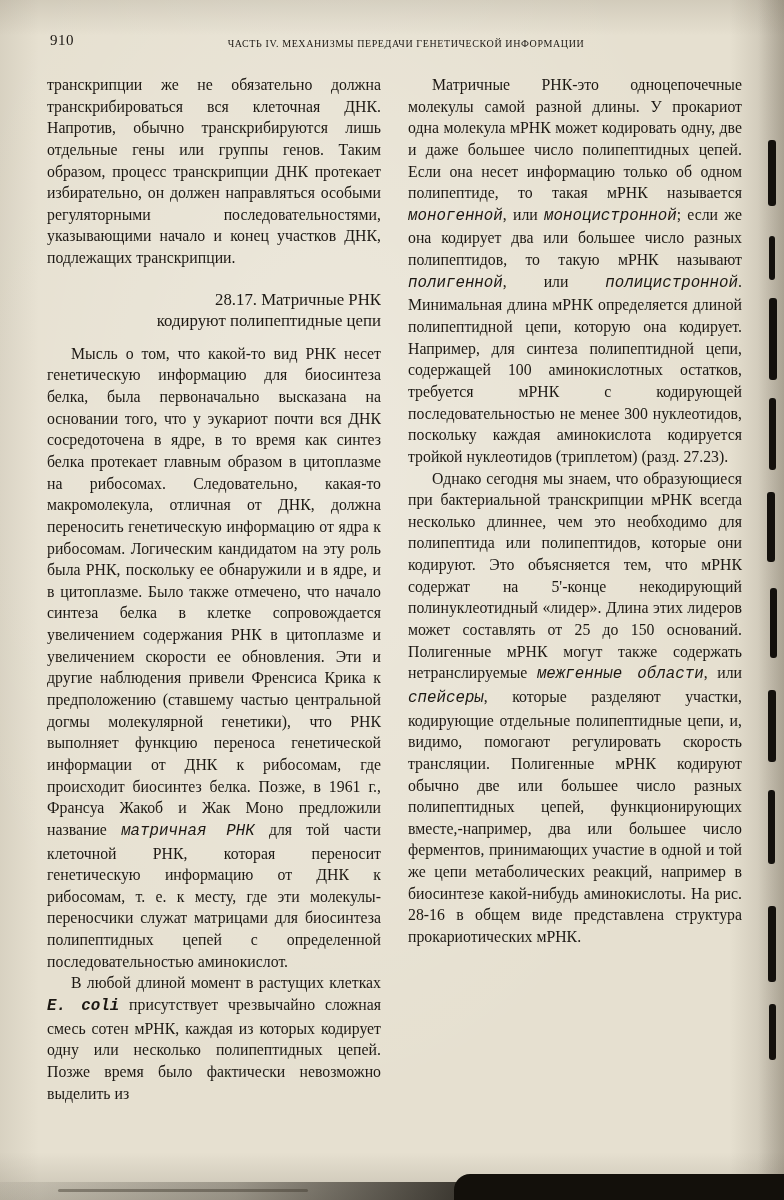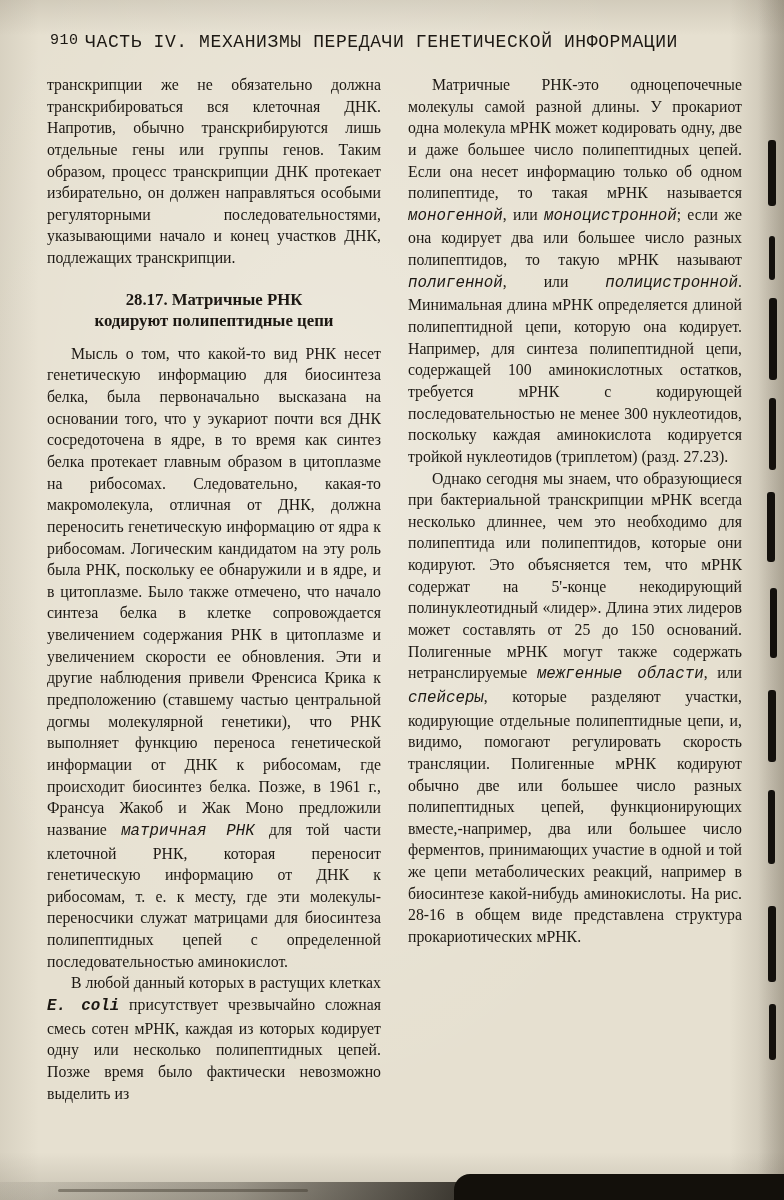--- a/index.html
+++ b/index.html
@@ -12,45 +12,45 @@
   }
   .page {
     position: absolute; inset: 0;
     background:
       radial-gradient(ellipse at 42% 38%, rgba(255,255,255,0.28), rgba(255,255,255,0) 62%),
       linear-gradient(to bottom, rgba(90,80,62,0.14), rgba(90,80,62,0) 3%, rgba(90,80,62,0) 96%, rgba(60,52,40,0.18)),
       linear-gradient(to right, rgba(90,80,62,0.10), rgba(90,80,62,0) 5%, rgba(90,80,62,0) 93%, rgba(70,60,45,0.22));
   }
   .header {
     position: absolute; top: 32px; left: 50px; right: 46px;
-    display: flex; align-items: flex-start; font-family: Liberation Mono, monospace;
+    display: flex; align-items: flex-end;
   }
   .page-number { width: 84px; font-size: 15px; letter-spacing: 0.5px; }
   .running-title {
     flex: 1; text-align: center;
-    font-size: 18px; letter-spacing: 0.6px;
+    font-size: 10px; letter-spacing: 0.6px;
     padding-right: 60px;
     white-space: nowrap;
   }
   .columns {
     position: absolute; top: 74px; left: 47px; right: 42px;
     display: flex; gap: 27px;
   }
   .col {
     flex: 1; min-width: 0;
     text-align: justify;
     font-size: 15.8px; line-height: 1.37;
     hyphens: auto; -webkit-hyphens: auto;
   }
   p.para { margin: 0; }
   p.indent { text-indent: 24px; }
   .section-heading {
-    font-weight: bold; font-size: 16.8px; line-height: 1.28;
+    font-weight: normal; font-size: 16.8px; line-height: 1.28;
     margin: 20px 0 11px 0;
-    white-space: pre-line; text-align: center;
+    white-space: pre-line; text-align: right;
   }
   .it { font-style: italic; font-family: Liberation Mono, monospace; }
   .bd { font-weight: bold; margin-top: 12px; }
   .mark {
     position: absolute;
     background: #14110d;
     border-radius: 3px;
     filter: blur(0.4px);
   }
   .right-shade {
@@ -80,21 +80,21 @@
     <span class="page-number">910</span>
     <span class="running-title">ЧАСТЬ IV. МЕХАНИЗМЫ ПЕРЕДАЧИ ГЕНЕТИЧЕСКОЙ ИНФОРМАЦИИ</span>
   </div>
 
   <div class="columns">
     <div class="col" lang="ru">
         <p class="para"><span>транскрипции же не обязательно должна транскрибироваться вся клеточная ДНК. Напротив, обычно транскрибируются лишь отдельные гены или группы генов. Таким образом, процесс транскрипции ДНК протекает избирательно, он должен направляться особыми регуляторными последовательностями, указывающими начало и конец участков ДНК, подлежащих транскрипции.</span></p>
         <div class="section-heading">28.17. Матричные РНК
 кодируют полипептидные цепи</div>
         <p class="para indent"><span>Мысль о том, что какой-то вид РНК несет генетическую информацию для биосинтеза белка, была первоначально высказана на основании того, что у эукариот почти вся ДНК сосредоточена в ядре, в то время как синтез белка протекает главным образом в цитоплазме на рибосомах. Следовательно, какая-то макромолекула, отличная от ДНК, должна переносить генетическую информацию от ядра к рибосомам. Логическим кандидатом на эту роль была РНК, поскольку ее обнаружили и в ядре, и в цитоплазме. Было также отмечено, что начало синтеза белка в клетке сопровождается увеличением содержания РНК в цитоплазме и увеличением скорости ее обновления. Эти и другие наблюдения привели Френсиса Крика к предположению (ставшему частью центральной догмы молекулярной генетики), что РНК выполняет функцию переноса генетической информации от ДНК к рибосомам, где происходит биосинтез белка. Позже, в 1961 г., Франсуа Жакоб и Жак Моно предложили название </span><span class="it">матричная РНК</span><span> для той части клеточной РНК, которая переносит генетическую информацию от ДНК к рибосомам, т. е. к месту, где эти молекулы-переносчики служат матрицами для биосинтеза полипептидных цепей с определенной последовательностью аминокислот.</span></p>
-        <p class="para indent"><span>В любой данный которых в растущих клетках </span><span class="it bd">E. coli</span><span> присутствует чрезвычайно сложная смесь сотен мРНК, каждая из которых кодирует одну или несколько полипептидных цепей. Позже время было фактически невозможно выделить из</span></p>
+        <p class="para indent"><span>В любой длиной момент в растущих клетках </span><span class="it bd">E. coli</span><span> присутствует чрезвычайно сложная смесь сотен мРНК, каждая из которых кодирует одну или несколько полипептидных цепей. Позже время было фактически невозможно выделить из</span></p>
       </div>
     <div class="col" lang="ru">
         <p class="para indent"><span>Матричные РНК-это одноцепочечные молекулы самой разной длины. У прокариот одна молекула мРНК может кодировать одну, две и даже большее число полипептидных цепей. Если она несет информацию только об одном полипептиде, то такая мРНК называется </span><span class="it">моногенной</span><span>, или </span><span class="it">моноцистронной</span><span>; если же она кодирует два или большее число разных полипептидов, то такую мРНК называют </span><span class="it">полигенной</span><span>, или </span><span class="it">полицистронной</span><span>. Минимальная длина мРНК определяется длиной полипептидной цепи, которую она кодирует. Например, для синтеза полипептидной цепи, содержащей 100 аминокислотных остатков, требуется мРНК с кодирующей последовательностью не менее 300 нуклеотидов, поскольку каждая аминокислота кодируется тройкой нуклеотидов (триплетом) (разд. 27.23).</span></p>
         <p class="para indent"><span>Однако сегодня мы знаем, что образующиеся при бактериальной транскрипции мРНК всегда несколько длиннее, чем это необходимо для полипептида или полипептидов, которые они кодируют. Это объясняется тем, что мРНК содержат на 5'-конце некодирующий полинуклеотидный «лидер». Длина этих лидеров может составлять от 25 до 150 оснований. Полигенные мРНК могут также содержать нетранслируемые </span><span class="it">межгенные области</span><span>, или </span><span class="it">спейсеры</span><span>, которые разделяют участки, кодирующие отдельные полипептидные цепи, и, видимо, помогают регулировать скорость трансляции. Полигенные мРНК кодируют обычно две или большее число разных полипептидных цепей, функционирующих вместе,-например, два или большее число ферментов, принимающих участие в одной и той же цепи метаболических реакций, например в биосинтезе какой-нибудь аминокислоты. На рис. 28-16 в общем виде представлена структура прокариотических мРНК.</span></p>
       </div>
   </div>
 
   <div class="right-shade"></div>
 
   <div class="mark" style="right:8px; top:140px; width:8px; height:66px;"></div>

